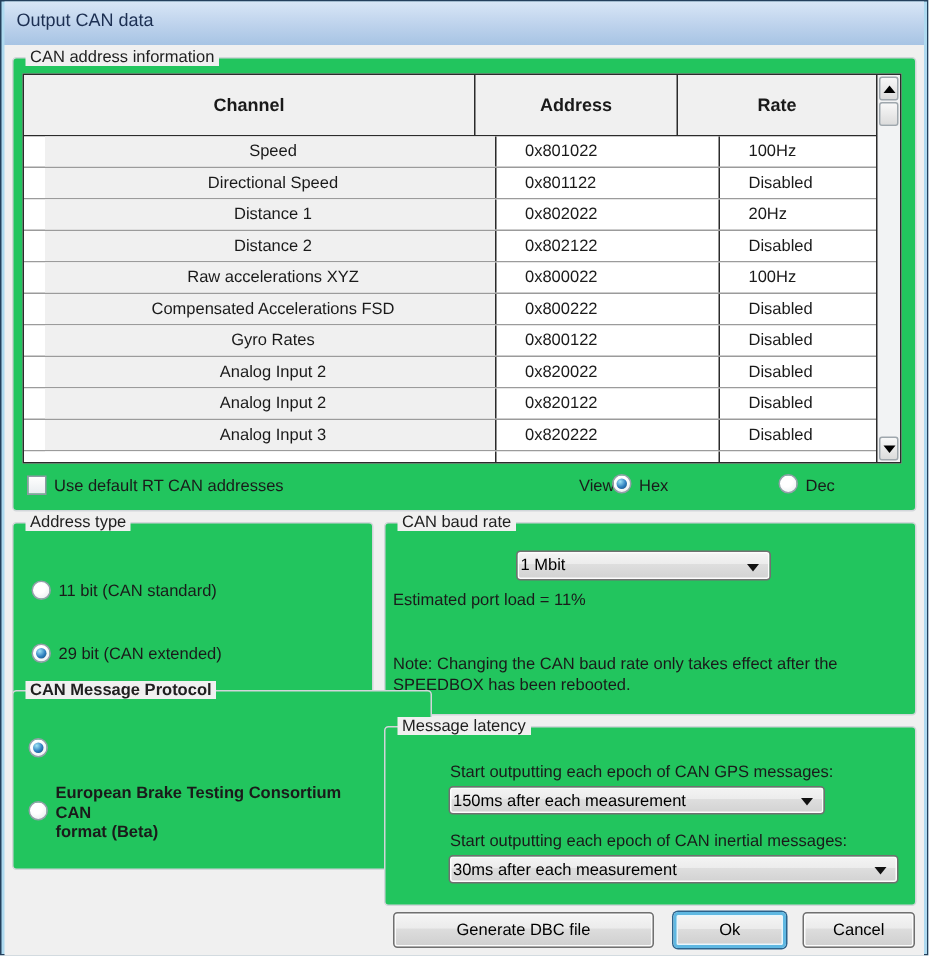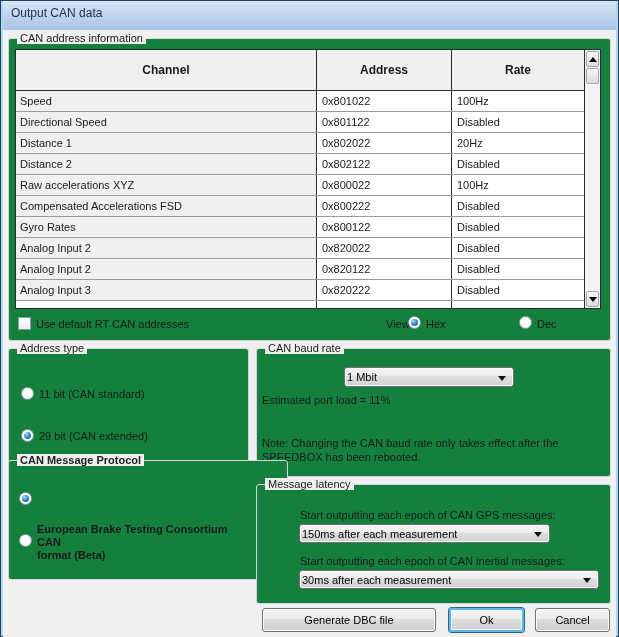--- a/index.html
+++ b/index.html
@@ -16,43 +16,43 @@
     background:linear-gradient(#d8e6f6, #bdd2ec 55%, #a7c4e4);
     color:#1c2f52; font-size:12px;
   }
   .content {
     position:relative; width:613px; height:608px; background:#f0f0f0;
   }
 
   
   .groupbox {
     position:absolute; border:1px solid #d2d6da; border-radius:3px;
-    background:#15803d;
+    background:#22c55e;
   }
   .groupbox > .gb-label {
     position:absolute; top:-7px; left:8px; background:#f0f0f0;
     padding:0 3px; color:#202020; font-size:11px;
   }
 
   
   .can-table {
     position:absolute; left:6px; top:10px; width:586px; height:260px;
     border:1px solid #2b2b2b; background:#fff; overflow:hidden;
   }
   .cells { position:absolute; left:0; top:0; right:16px; bottom:0; }
   .thead {
     display:flex; height:41px; border-bottom:1px solid #2b2b2b;
     background:#f0f0f0; font-weight:bold; font-size:12px;
   }
   .thead .hc { display:flex; align-items:center; justify-content:center; }
-  .col-ch { width:301px; border-right:1px solid #2b2b2b; }
+  .col-ch { width:301px; border-right:1px solid #2b2b2b;text-align:center; }
   .col-ad { width:135px; border-right:1px solid #2b2b2b; }
   .col-rt { flex:1; }
   .trow { display:flex; height:21px; border-bottom:1px solid #9b9b9b; background:#fff; }
-  .trow .tc { line-height:20px; overflow:hidden; white-space:nowrap; }
+  .trow .tc { line-height:20px; overflow:hidden; white-space:nowrap;margin-left:14px; }
   .tc.col-ch { background:#f0f0f0; padding-left:4px; }
   .tc.col-ad, .tc.col-rt { padding-left:5px; }
 
   
   .vscroll {
     position:absolute; right:0; top:0; bottom:0; width:16px;
     background:#f2f3f4; border-left:1px solid #2b2b2b;
   }
   .sbtn, .sthumb {
     position:absolute; left:1px; right:1px; height:16px;

